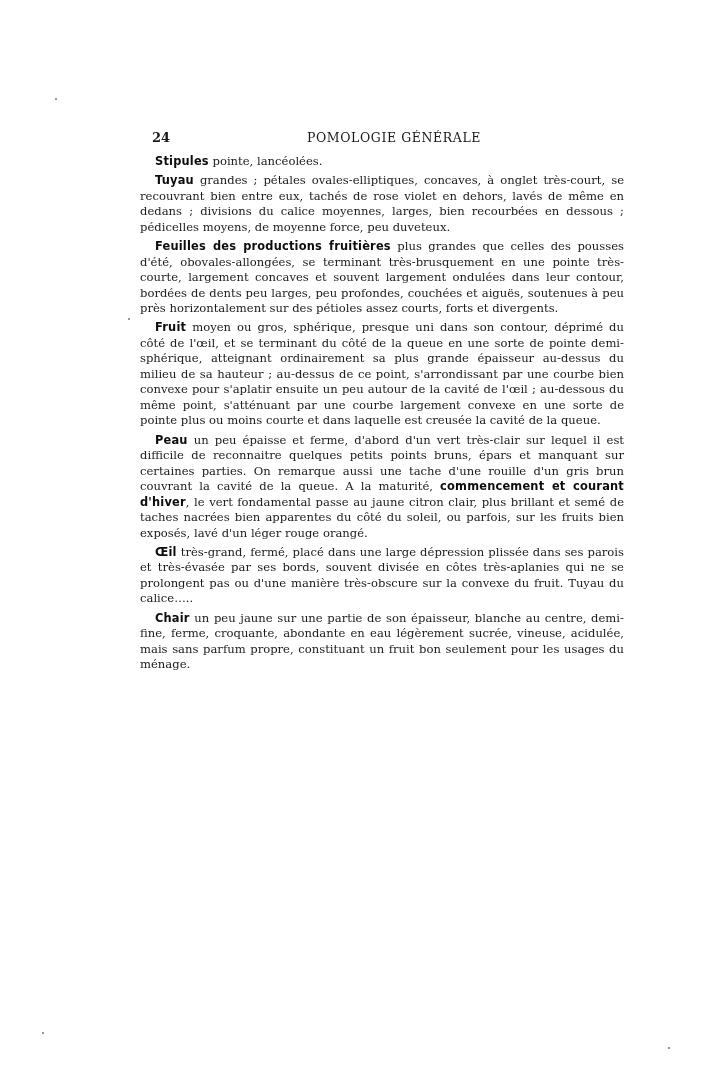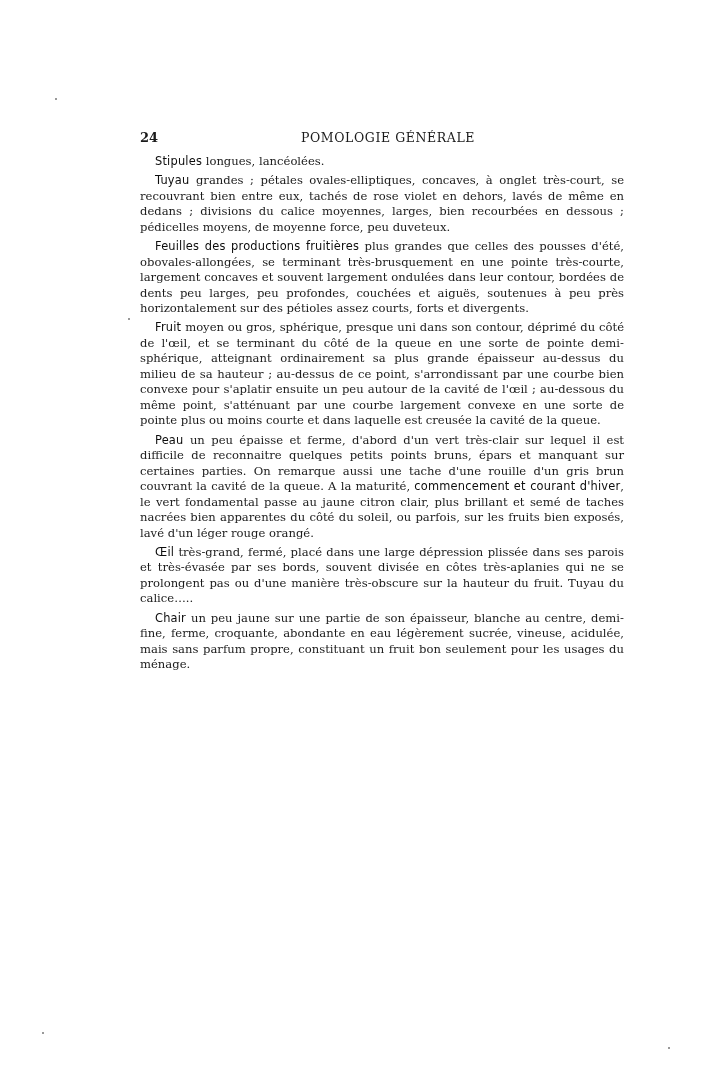--- a/index.html
+++ b/index.html
@@ -2,53 +2,53 @@
 <html><head>
 <meta charset="utf-8">
 <style>
   html, body { margin: 0; padding: 0; background: #ffffff; }
   body { width: 707px; height: 1067px; position: relative; overflow: hidden; }
   .page {
     position: absolute; left: 140px; top: 128px; width: 484px;
     font-family: "DejaVu Serif", "Liberation Serif", serif;
     color: #1a1a1a;
   }
-  .running-head { position: relative; height: 26px; font-size: 12.5px; }
+  .running-head { position: relative; height: 26px; font-size: 12.5px; margin-left: 12px; }
   .page-number { position: absolute; left: 0; top: 2px; font-weight: bold; font-size: 13px; }
   .running-title { position: absolute; left: 12px; right: 0; top: 2px; text-align: center; letter-spacing: 0.6px; font-size: 12.5px; }
   .body { font-size: 11.6px; line-height: 15.5px; text-align: justify; }
   .para { margin: 0 0 3.8px 0; text-indent: 15px; hyphens: manual; }
   .para.cont { text-indent: 0; }
-  .term { font-family: "DejaVu Sans", "Liberation Sans", sans-serif; font-weight: normal; font-size: 11.4px; letter-spacing: 0.2px; color: #0d0d0d; margin-top: 19px; }
+  .term { font-family: "DejaVu Sans", "Liberation Sans", sans-serif; font-weight: bold; font-size: 11.4px; letter-spacing: 0.2px; color: #0d0d0d; margin-top: 19px; }
   .speck { position: absolute; width: 2px; height: 2px; background: #777; border-radius: 1px; }
 </style>
 </head>
 <body>
 
 <div class="page">
   <div class="running-head">
     <span class="page-number">24</span>
     <span class="running-title">POMOLOGIE GÉNÉRALE</span>
   </div>
 
   <div class="body">
 
-    <p class="para"><span class="term">Stipules</span><span> longues, lancéolées.</span></p>
+    <p class="para"><span class="term">Stipules</span><span> pointe, lancéolées.</span></p>
 
 
     <p class="para"><span class="term">Tuyau</span><span> grandes ; pétales ovales-elliptiques, concaves, à onglet très-court, se recouvrant bien entre eux, tachés de rose violet en dehors, lavés de même en dedans ; divisions du calice moyennes, larges, bien recourbées en dessous ; pédicelles moyens, de moyenne force, peu duveteux.</span></p>
 
     <p class="para"><span class="term">Feuilles des productions fruitières</span><span> plus grandes que celles des pousses d'été, obovales-allongées, se terminant très-brusquement en une pointe très-courte, largement concaves et souvent largement ondulées dans leur contour, bordées de dents peu larges, peu profondes, couchées et aiguës, soutenues à peu près horizontalement sur des pétioles assez courts, forts et divergents.</span></p>
 
 
     <p class="para"><span class="term">Fruit</span><span> moyen ou gros, sphérique, presque uni dans son contour, déprimé du côté de l'œil, et se terminant du côté de la queue en une sorte de pointe demi-sphérique, atteignant ordinairement sa plus grande épaisseur au-dessus du milieu de sa hauteur ; au-dessus de ce point, s'arrondissant par une courbe bien convexe pour s'aplatir ensuite un peu autour de la cavité de l'œil ; au-dessous du même point, s'atténuant par une courbe largement convexe en une sorte de pointe plus ou moins courte et dans laquelle est creusée la cavité de la queue.</span></p>
 
     <p class="para"><span class="term">Peau</span><span> un peu épaisse et ferme, d'abord d'un vert très-clair sur lequel il est difficile de reconnaitre quelques petits points bruns, épars et manquant sur certaines parties. On remarque aussi une tache d'une rouille d'un gris brun couvrant la cavité de la queue. A la maturité, </span><span class="term">commencement et courant d'hiver</span><span>, le vert fondamental passe au jaune citron clair, plus brillant et semé de taches nacrées bien apparentes du côté du soleil, ou parfois, sur les fruits bien exposés, lavé d'un léger rouge orangé.</span></p>
 
-    <p class="para"><span class="term">Œil</span><span> très-grand, fermé, placé dans une large dépression plissée dans ses parois et très-évasée par ses bords, souvent divisée en côtes très-aplanies qui ne se prolongent pas ou d'une manière très-obscure sur la hauteur du fruit. Tuyau du calice…..</span></p>
+    <p class="para"><span class="term">Œil</span><span> très-grand, fermé, placé dans une large dépression plissée dans ses parois et très-évasée par ses bords, souvent divisée en côtes très-aplanies qui ne se prolongent pas ou d'une manière très-obscure sur la convexe du fruit. Tuyau du calice…..</span></p>
 
 
     <p class="para"><span class="term">Chair</span><span> un peu jaune sur une partie de son épaisseur, blanche au centre, demi-fine, ferme, croquante, abondante en eau légèrement sucrée, vineuse, acidulée, mais sans parfum propre, constituant un fruit bon seulement pour les usages du ménage.</span></p>
   </div>
 </div>
 
 <span class="speck" style="left:55px;top:98px;"></span>
 <span class="speck" style="left:128px;top:318px;"></span>
 <span class="speck" style="left:668px;top:1047px;"></span>
 <span class="speck" style="left:42px;top:1032px;"></span>

